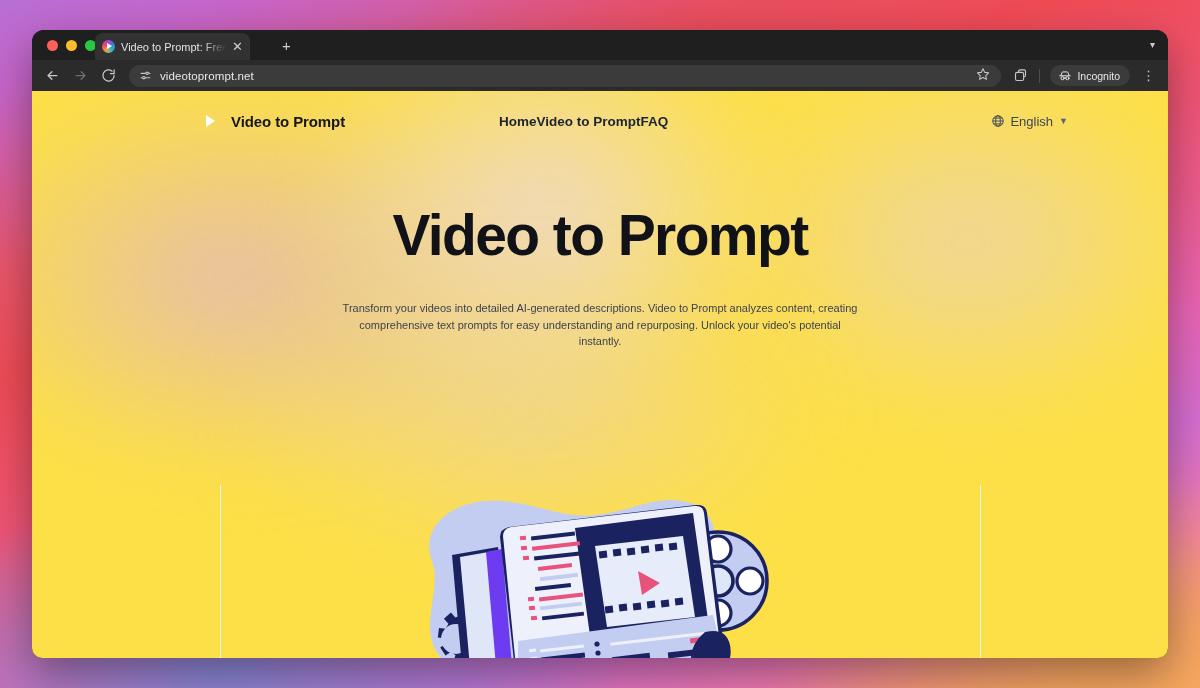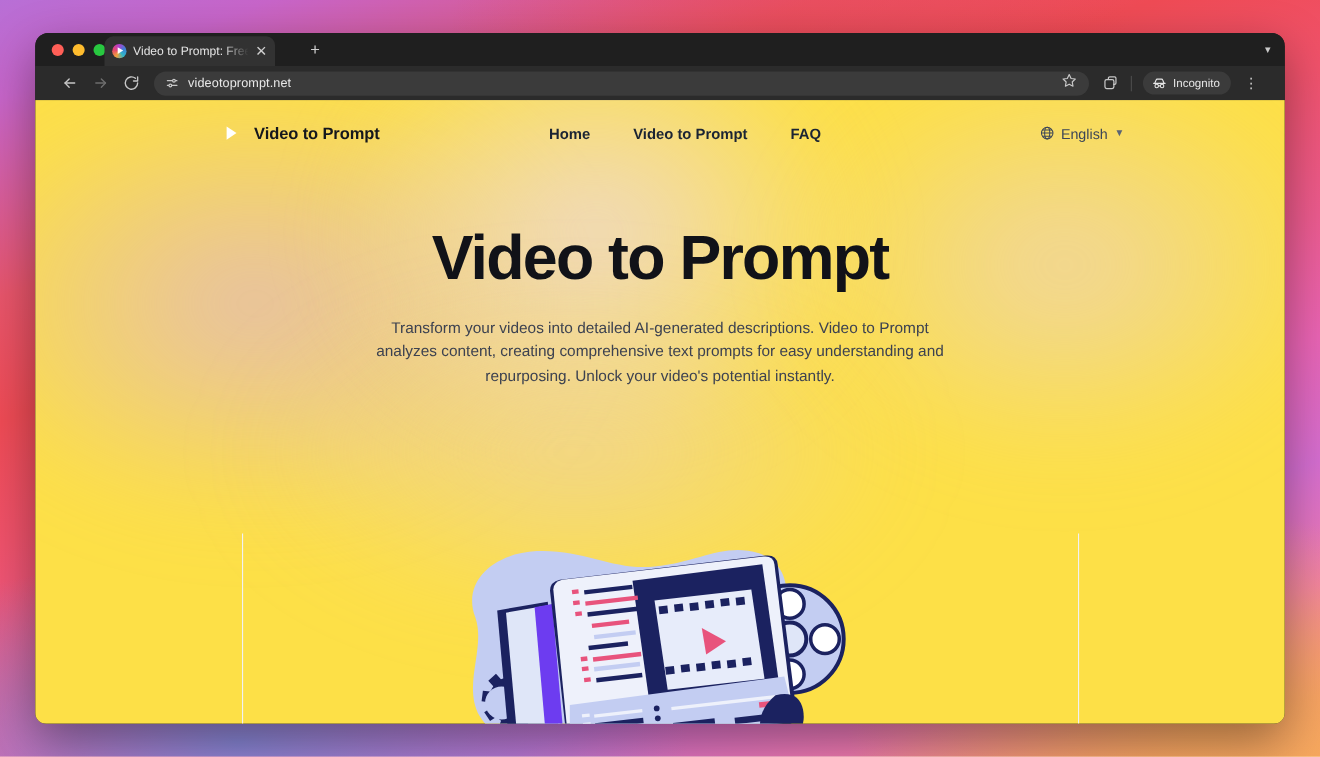--- a/index.html
+++ b/index.html
@@ -49,21 +49,21 @@
     border-left:5px solid #fff; border-top:3.5px solid transparent; border-bottom:3.5px solid transparent; }
   .tab-title {
     flex:1; color:#e3e3e3; font-size:11px; white-space:nowrap; overflow:hidden;
     -webkit-mask-image:linear-gradient(90deg,#000 78%,transparent 100%);
             mask-image:linear-gradient(90deg,#000 78%,transparent 100%);
   }
   .tab-close { color:#cfcfcf; font-size:13px; line-height:1; flex:0 0 auto; }
   .tab-new { position:absolute; left:250px; top:8px; color:#d0d0d0; font-size:15px; line-height:1; }
   .win-caret { position:absolute; right:13px; top:9px; color:#cacaca; font-size:10px; }
 
-  .toolbar { height:31px; background:#2b2b2b; display:flex; align-items:center; padding:0 22px; gap:10px; }
+  .toolbar { height:31px; background:#2b2b2b; display:flex; align-items:center; padding:0 11px; gap:10px; }
   .tb-ico { width:18px; height:18px; color:#c7c7c7; display:flex; align-items:center; justify-content:center; }
   .tb-ico svg { display:block; }
   .omnibox {
     flex:1; height:22px; background:#3b3b3b; border-radius:11px;
     display:flex; align-items:center; padding:0 9px; gap:8px; margin-left:2px;
   }
   .omni-url { color:#e8e8e8; font-size:11.5px; letter-spacing:.1px; }
   .omni-right { margin-left:auto; display:flex; align-items:center; gap:11px; padding-right:2px; }
   .star, .share { color:#c9c9c9; }
   .vbar { width:1px; height:14px; background:#4d4d4d; }
@@ -101,33 +101,33 @@
     background:conic-gradient(from 195deg,
       #f3a13a 0deg, #ec5f4e 45deg, #d8356f 95deg, #a63bb8 140deg,
       #4b5fd0 195deg, #2f8fd6 240deg, #28b5c2 285deg, #7fc36a 315deg, #f3a13a 360deg);
     clip-path:polygon(25% 3%,75% 3%,100% 50%,75% 97%,25% 97%,0% 50%);
   }
   .logo .play {
     position:absolute; left:8px; top:6px;
     border-left:9px solid #fff; border-top:6px solid transparent; border-bottom:6px solid transparent;
   }
   .brand-name { font-size:15px; font-weight:700; color:#15171c; letter-spacing:-.1px; }
-  .nav { display:flex; align-items:center; gap:39px; margin-left:154px; }
+  .nav { display:flex; align-items:center; margin-left:154px; }
   .nav a { font-size:13.5px; font-weight:700; color:#1b2433; text-decoration:none; white-space:nowrap; }
-  .lang { margin-left:auto; display:flex; align-items:center; gap:5px; color:#3c4657; font-size:13px; margin-right:114px;text-align:right; }
+  .lang { margin-left:auto; display:flex; align-items:center; gap:5px; color:#3c4657; font-size:13px; margin-right:68px;text-align:right; }
   .lang svg { display:block; }
   .lang .caret { font-size:9px; color:#5a6475; margin-left:1px; }
 
   
   .hero { position:relative; z-index:3; text-align:center; padding-top:56px; }
   .hero h1 {
     font-size:57px; font-weight:800; color:#111218; letter-spacing:-1.6px; line-height:1;
   }
   .hero p {
-    margin:24px auto 0; width:520px; font-size:14px; line-height:1.52; color:#3d4250;
+    margin:36px auto 0; width:520px; font-size:11px; line-height:1.52; color:#3d4250;
   }
   .cta {
     display:inline-block; margin-top:28px; background:#4f46e5; color:#fff;
     font-size:12.5px; font-weight:700; padding:11px 23px; border-radius:9px;
     border:none; cursor:pointer; box-shadow:0 2px 8px rgba(79,70,229,.28);
   }
 
   
   .illus { position:absolute; left:0; top:398px; width:1136px; height:169px; z-index:3; }
   .illus svg { position:absolute; left:50%; transform:translateX(-50%); top:0; display:block; }

